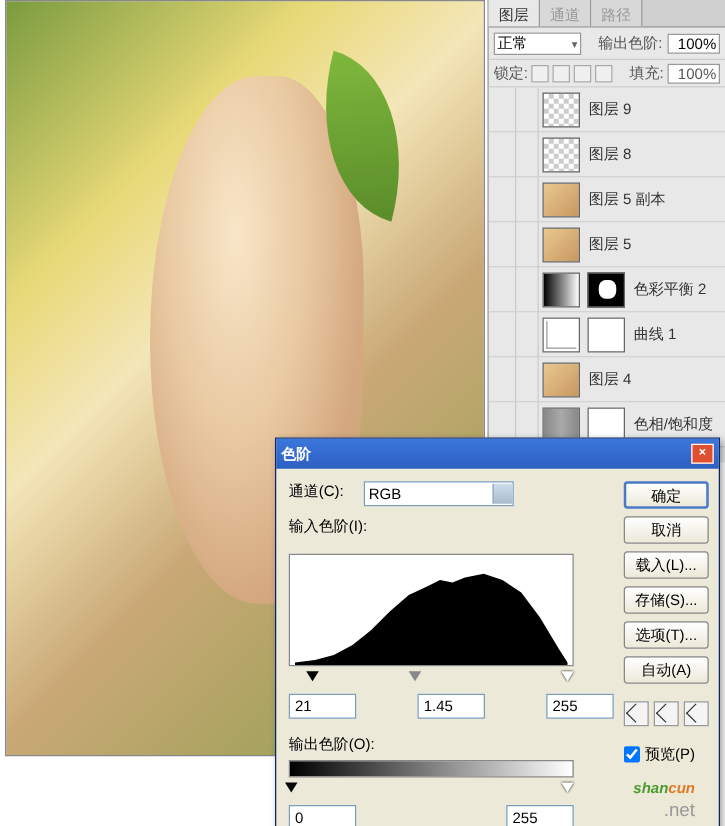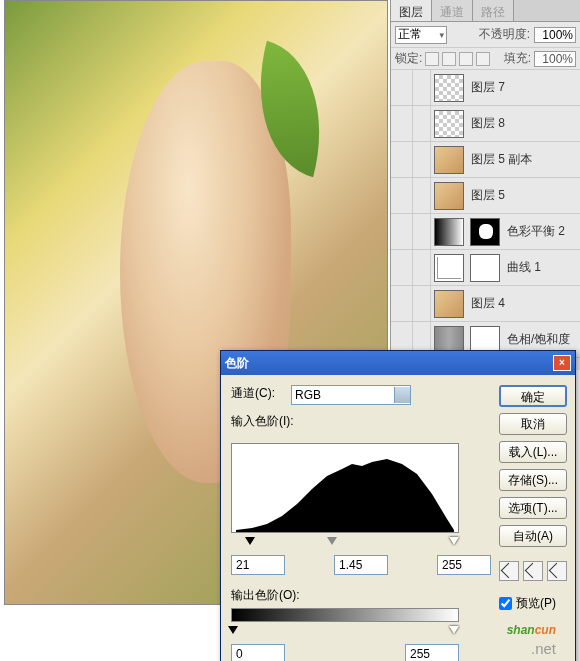--- a/index.html
+++ b/index.html
@@ -5,21 +5,21 @@
 *{box-sizing:border-box;margin:0;padding:0;font-family:"Microsoft YaHei",SimSun,Arial,sans-serif;font-size:12px}
 body{width:580px;height:661px;background:#fff;position:relative;overflow:hidden}
 .canvas{position:absolute;left:4px;top:0;width:384px;height:605px;background:linear-gradient(135deg,#7a9b3e 0%,#e8d978 25%,#f4e6b8 40%,#c9a876 60%,#8b9f4a 100%);border:1px solid #888}
 .canvas::before{content:"";position:absolute;left:30%;top:10%;width:45%;height:70%;background:radial-gradient(ellipse at 40% 30%,#f8e6c8 0%,#e8c8a0 40%,#d4a880 70%,transparent 100%);border-radius:50% 40% 45% 50%}
 .canvas::after{content:"";position:absolute;right:15%;top:8%;width:80px;height:120px;background:linear-gradient(160deg,#7fb83d,#5a8c2a);border-radius:0 100% 0 100%;transform:rotate(15deg)}
 .panel{position:absolute;right:0;top:0;width:190px;height:370px;background:#e8e8e8;border-left:1px solid #999}
 .tabs{height:22px;background:#d0d0d0;display:flex;border-bottom:1px solid #999}
 .tab{padding:4px 8px;background:#e8e8e8;border-right:1px solid #999;color:#333}
 .tab.dim{color:#999;background:#d8d8d8}
 .blend-row{height:26px;display:flex;align-items:center;padding:2px 4px;gap:4px;border-bottom:1px solid #ccc}
-.blend-select{width:52px;height:18px;background:#fff;border:1px solid #999;padding:0 2px;display:flex;align-items:center;justify-content:space-between}
+.blend-select{width:70px;height:18px;background:#fff;border:1px solid #999;padding:0 2px;display:flex;align-items:center;justify-content:space-between}
 .blend-select::after{content:"▾";color:#666;font-size:9px}
 .opacity-lbl{color:#555;margin-left:auto}
 .pct{width:42px;height:16px;background:#fff;border:1px solid #999;text-align:right;padding:0 2px;display:flex;align-items:center;justify-content:flex-end}
 .lock-row{height:22px;display:flex;align-items:center;padding:2px 4px;gap:3px;border-bottom:1px solid #ccc;color:#555}
 .lock-ic{width:14px;height:14px;border:1px solid #aaa;background:#f0f0f0}
 .layers{overflow-y:auto;height:298px}
 .layer{height:36px;display:flex;align-items:center;border-bottom:1px solid #ccc;background:#e8e8e8}
 .eye{width:22px;height:36px;border-right:1px solid #ccc;display:flex;align-items:center;justify-content:center}
 .link{width:18px;height:36px;border-right:1px solid #ccc}
 .thumb{width:30px;height:28px;border:1px solid #666;margin:0 3px;background:#fff;flex-shrink:0}
@@ -72,38 +72,38 @@
 <div class="panel">
   <div class="tabs">
     <div class="tab">图层</div>
     <div class="tab dim">通道</div>
     <div class="tab dim">路径</div>
   </div>
   <div class="blend-row">
     <div class="blend-select">
         <span>正常</span>
       </div>
-    <span class="opacity-lbl">不透明度:</span>
+    <span class="opacity-lbl">输出色阶:</span>
     <div class="pct">100%</div>
   </div>
   <div class="lock-row">
     <span>锁定:</span>
     <div class="lock-ic"></div>
     <div class="lock-ic"></div>
     <div class="lock-ic"></div>
     <div class="lock-ic"></div>
     <span class="opacity-lbl">填充:</span>
     <div class="pct">100%</div>
   </div>
   <div class="layers" id="layers-list">
       <div class="layer">
         <div class="eye"></div>
         <div class="link"></div>
         <div class="thumb checker"></div>
-        <span class="lname">图层 7</span>
+        <span class="lname">图层 9</span>
       </div>
       <div class="layer">
         <div class="eye"></div>
         <div class="link"></div>
         <div class="thumb checker"></div>
         <span class="lname">图层 8</span>
       </div>
       <div class="layer">
         <div class="eye"></div>
         <div class="link"></div>

